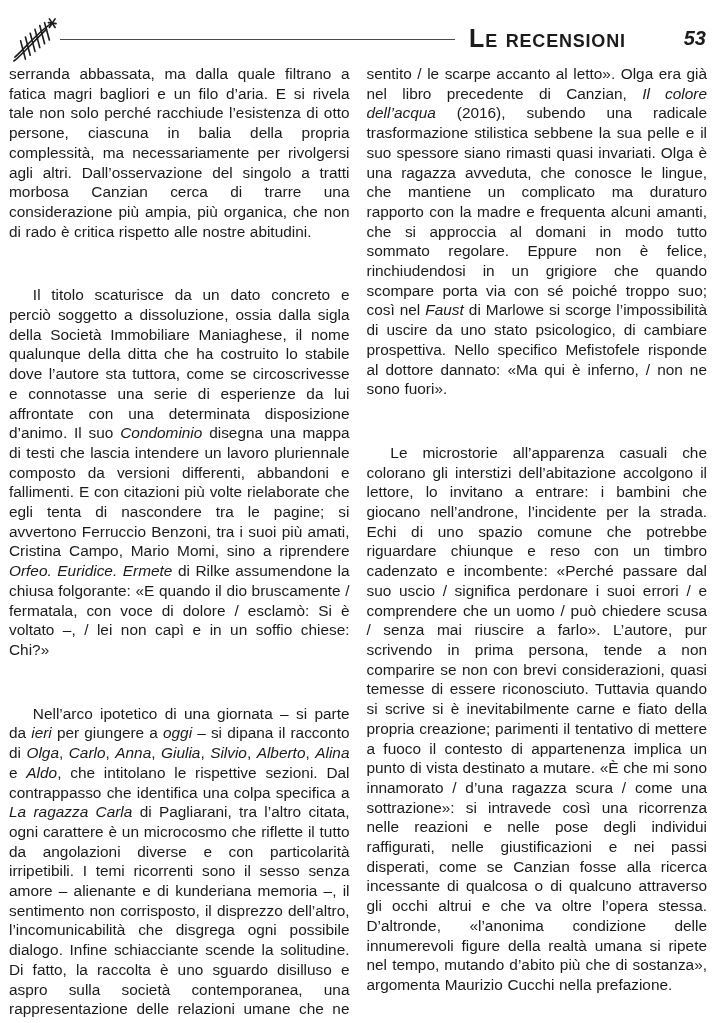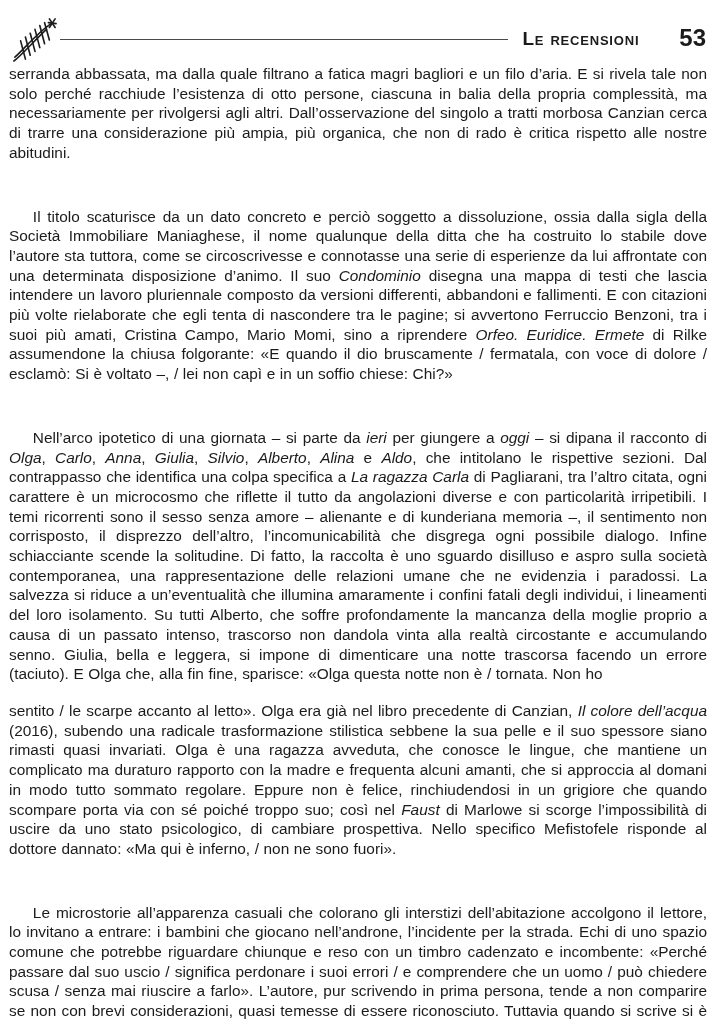--- a/index.html
+++ b/index.html
@@ -31,40 +31,40 @@
     height: 0;
     border-top: 1.6px solid #4a4a4a;
     margin-left: 2px;
     margin-right: 14px;
     margin-top: 2px;
   }
   .header-title {
     font-weight: bold;
     font-variant: small-caps;
     letter-spacing: 0.8px;
-    font-size: 19px;
+    font-size: 25px;
     line-height: 1;
-    margin-right: 40px;
+    margin-right: 58px;
     white-space: nowrap;
   }
   .page-num {
     font-weight: bold;
-    font-size: 24px;
+    font-size: 20px;
     line-height: 1;
+    font-style: italic;
   }
   
   .columns {
     position: absolute;
     top: 64px;
     left: 9px;
     right: 11px;
     bottom: 0;
     display: flex;
     gap: 17px;
-    flex-direction: column;
   }
   .col {
     flex: 1 1 0;
     min-width: 0;
   }
   .col p.body-par {
     margin: 0;
     font-size: 15.4px;
     line-height: 19.7px;
     text-align: justify;

